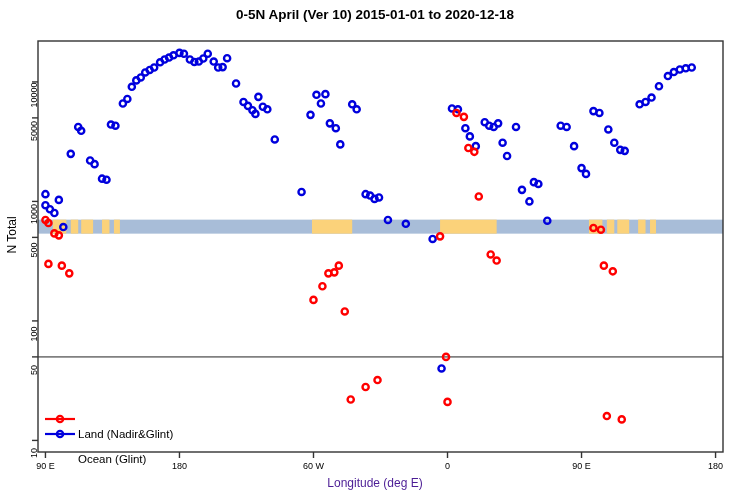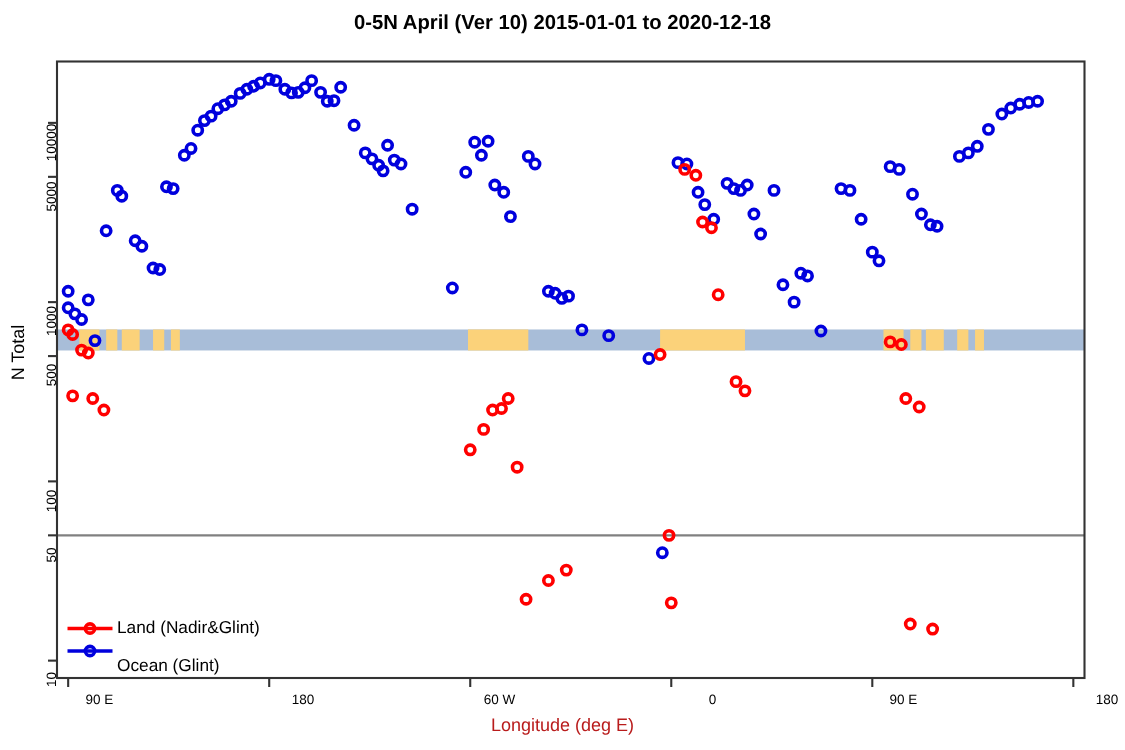--- a/index.html
+++ b/index.html
@@ -30,21 +30,21 @@
     color: #000000;
     letter-spacing: 0px;
   }
   .axis-label-x {
     position: absolute;
     left: 0;
     top: 476px;
     width: 750px;
     text-align: center;
     font-size: 12px;
-    color: #b91c1c;
+    color: #4c1d95;
   }
   .axis-label-y {
     position: absolute;
     left: -48px;
     top: 228px;
     width: 120px;
     text-align: center;
     font-size: 12px;
     color: #000000;
     transform: rotate(-90deg);
@@ -57,27 +57,28 @@
     white-space: nowrap;
     transform: rotate(-90deg);
     transform-origin: 100% 50%;
     text-align: center;
   }
   .tick-label-x {
     position: absolute;
     font-size: 9px;
     color: #000000;
     white-space: nowrap;
-    text-align: right;
+    text-align: center;
   }
   .legend-text {
     position: absolute;
     font-size: 11.5px;
     color: #000000;
     white-space: nowrap;
+    margin-top: 15px;
   }
   svg { display: block; }
 </style>
 </head>
 <body>
 
 <div id="figure">
 
   <div class="chart-title">0-5N April (Ver 10)   2015-01-01 to 2020-12-18</div>
 

